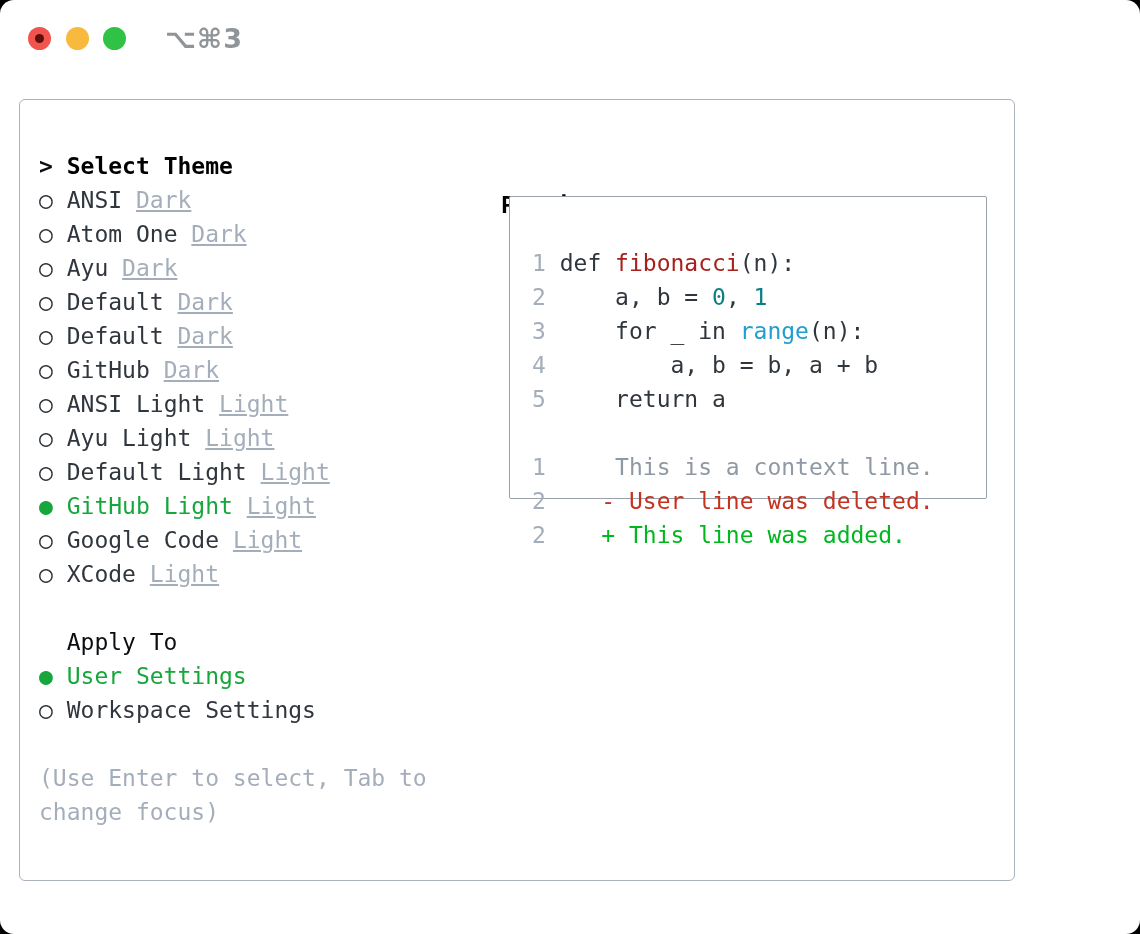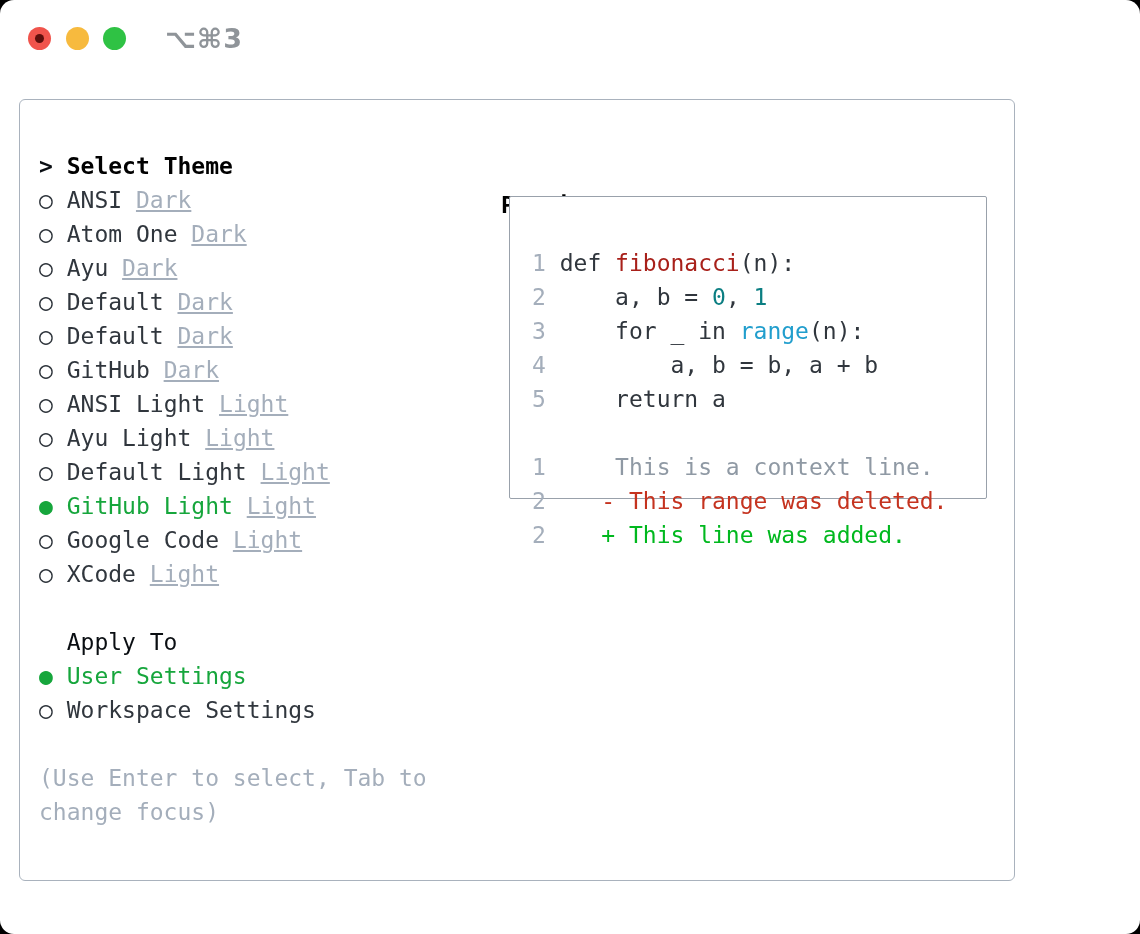--- a/index.html
+++ b/index.html
@@ -123,19 +123,19 @@
     <div class="right-col">
       <div class="row seg-header">Preview</div>
       <div class="preview-box" id="preview-code">
           <div class="row"><span class="seg-ln">1 </span><span class="seg-fg">def </span><span class="seg-func">fibonacci</span><span class="seg-fg">(n):</span></div>
           <div class="row"><span class="seg-ln">2 </span><span class="seg-fg">    a, b = </span><span class="seg-num">0</span><span class="seg-fg">, </span><span class="seg-num">1</span></div>
           <div class="row"><span class="seg-ln">3 </span><span class="seg-fg">    for _ in </span><span class="seg-builtin">range</span><span class="seg-fg">(n):</span></div>
           <div class="row"><span class="seg-ln">4 </span><span class="seg-fg">        a, b = b, a + b</span></div>
           <div class="row"><span class="seg-ln">5 </span><span class="seg-fg">    return a</span></div>
           <div class="row"></div>
           <div class="row"><span class="seg-ln">1 </span><span class="seg-ctx">    This is a context line.</span></div>
-          <div class="row"><span class="seg-ln">2 </span><span class="seg-del">   - This range was deleted.</span></div>
+          <div class="row"><span class="seg-ln">2 </span><span class="seg-del">   - User line was deleted.</span></div>
           <div class="row"><span class="seg-ln">2 </span><span class="seg-add">   + This line was added.</span></div>
         </div>
     </div>
   </div>
 
 </div>
 
 </body></html>

